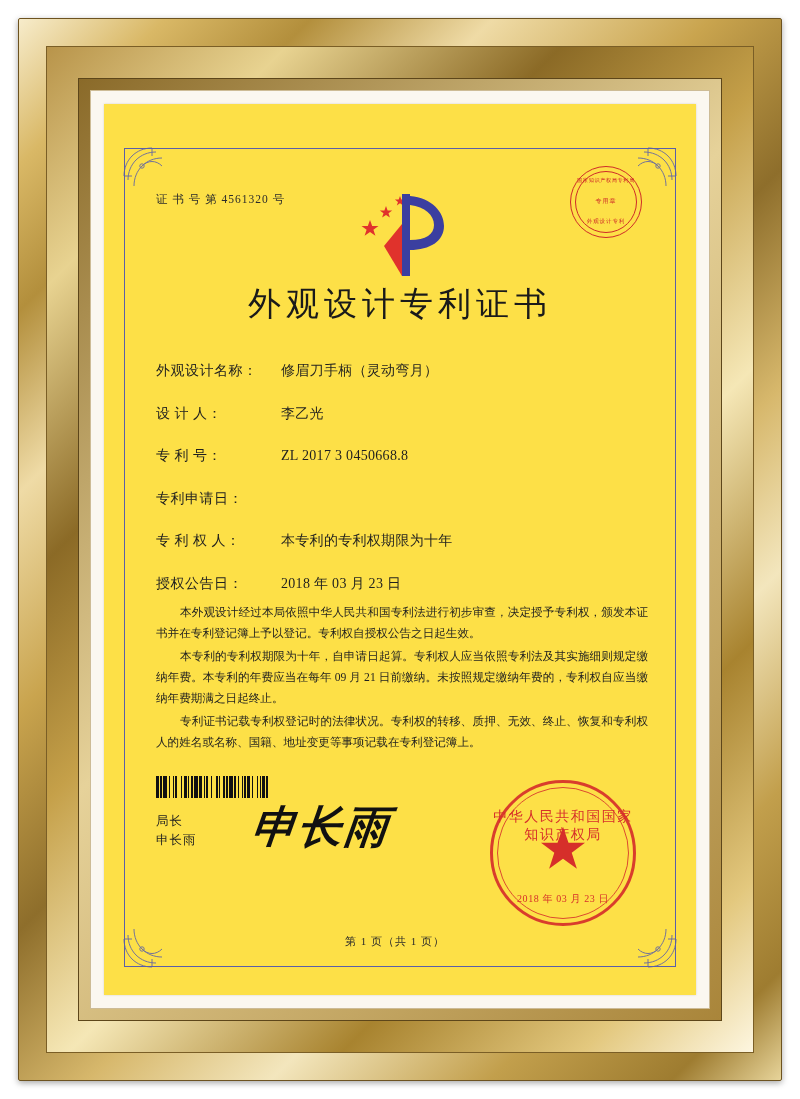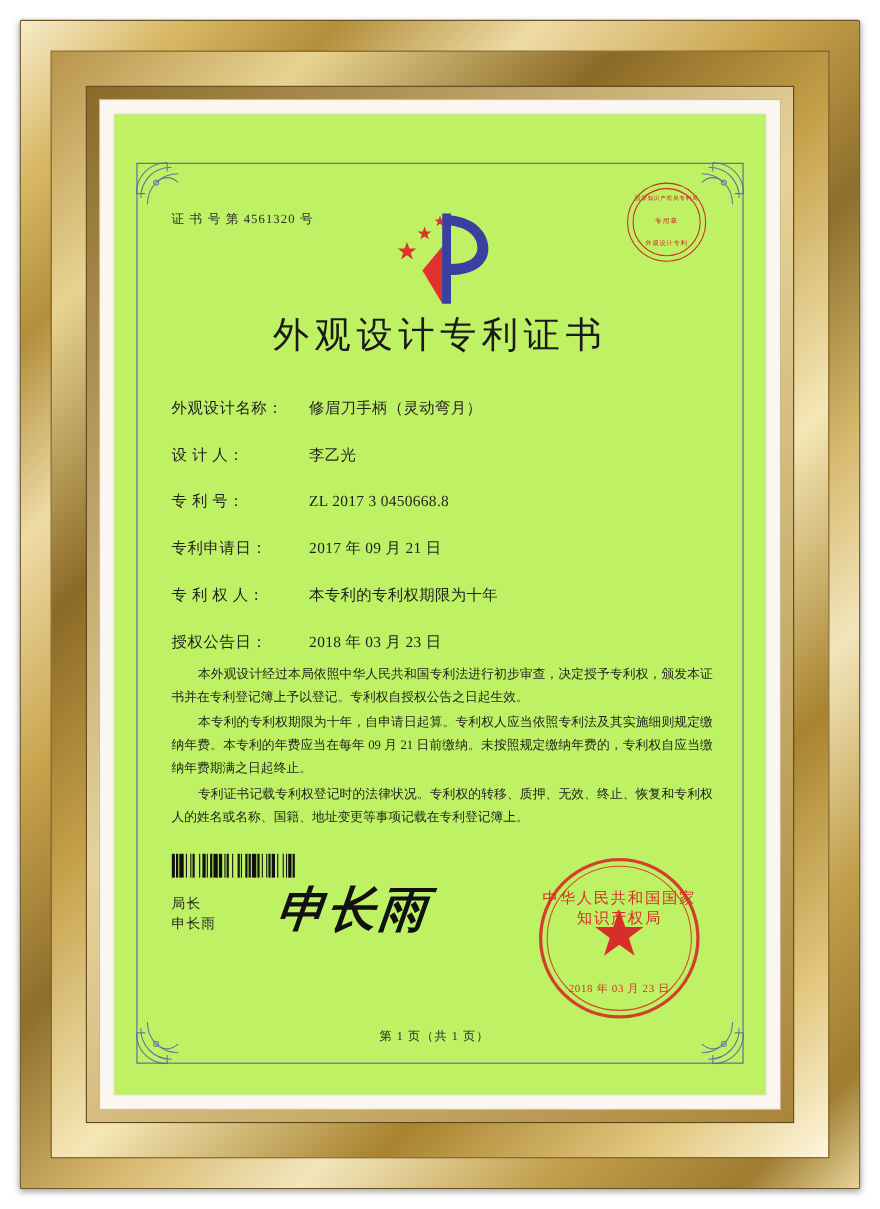--- a/index.html
+++ b/index.html
@@ -80,21 +80,21 @@
   }
 
   
   .sheet {
     position: absolute;
     left: 104px;
     top: 104px;
     width: 592px;
     height: 891px;
     box-sizing: border-box;
-    background: #bef264;
+    background: #fde047;
     box-shadow: 0 0 2px rgba(0,0,0,0.15);
     overflow: hidden;
   }
   
   .sheet-border {
     position: absolute;
     left: 20px;
     top: 44px;
     right: 20px;
     bottom: 28px;
@@ -413,21 +413,20 @@
     <div class="field-row">
       <div class="field-label">设  计  人：</div>
       <div class="field-value">李乙光</div>
     </div>
     <div class="field-row">
       <div class="field-label">专  利  号：</div>
       <div class="field-value">ZL 2017 3 0450668.8</div>
     </div>
     <div class="field-row">
       <div class="field-label">专利申请日：</div>
-      <div class="field-value">2017 年 09 月 21 日</div>
     </div>
     <div class="field-row">
       <div class="field-label">专 利 权 人：</div>
       <div class="field-value">本专利的专利权期限为十年</div>
     </div>
     <div class="field-row">
       <div class="field-label">授权公告日：</div>
       <div class="field-value">2018 年 03 月 23 日</div>
     </div>
   </div>

